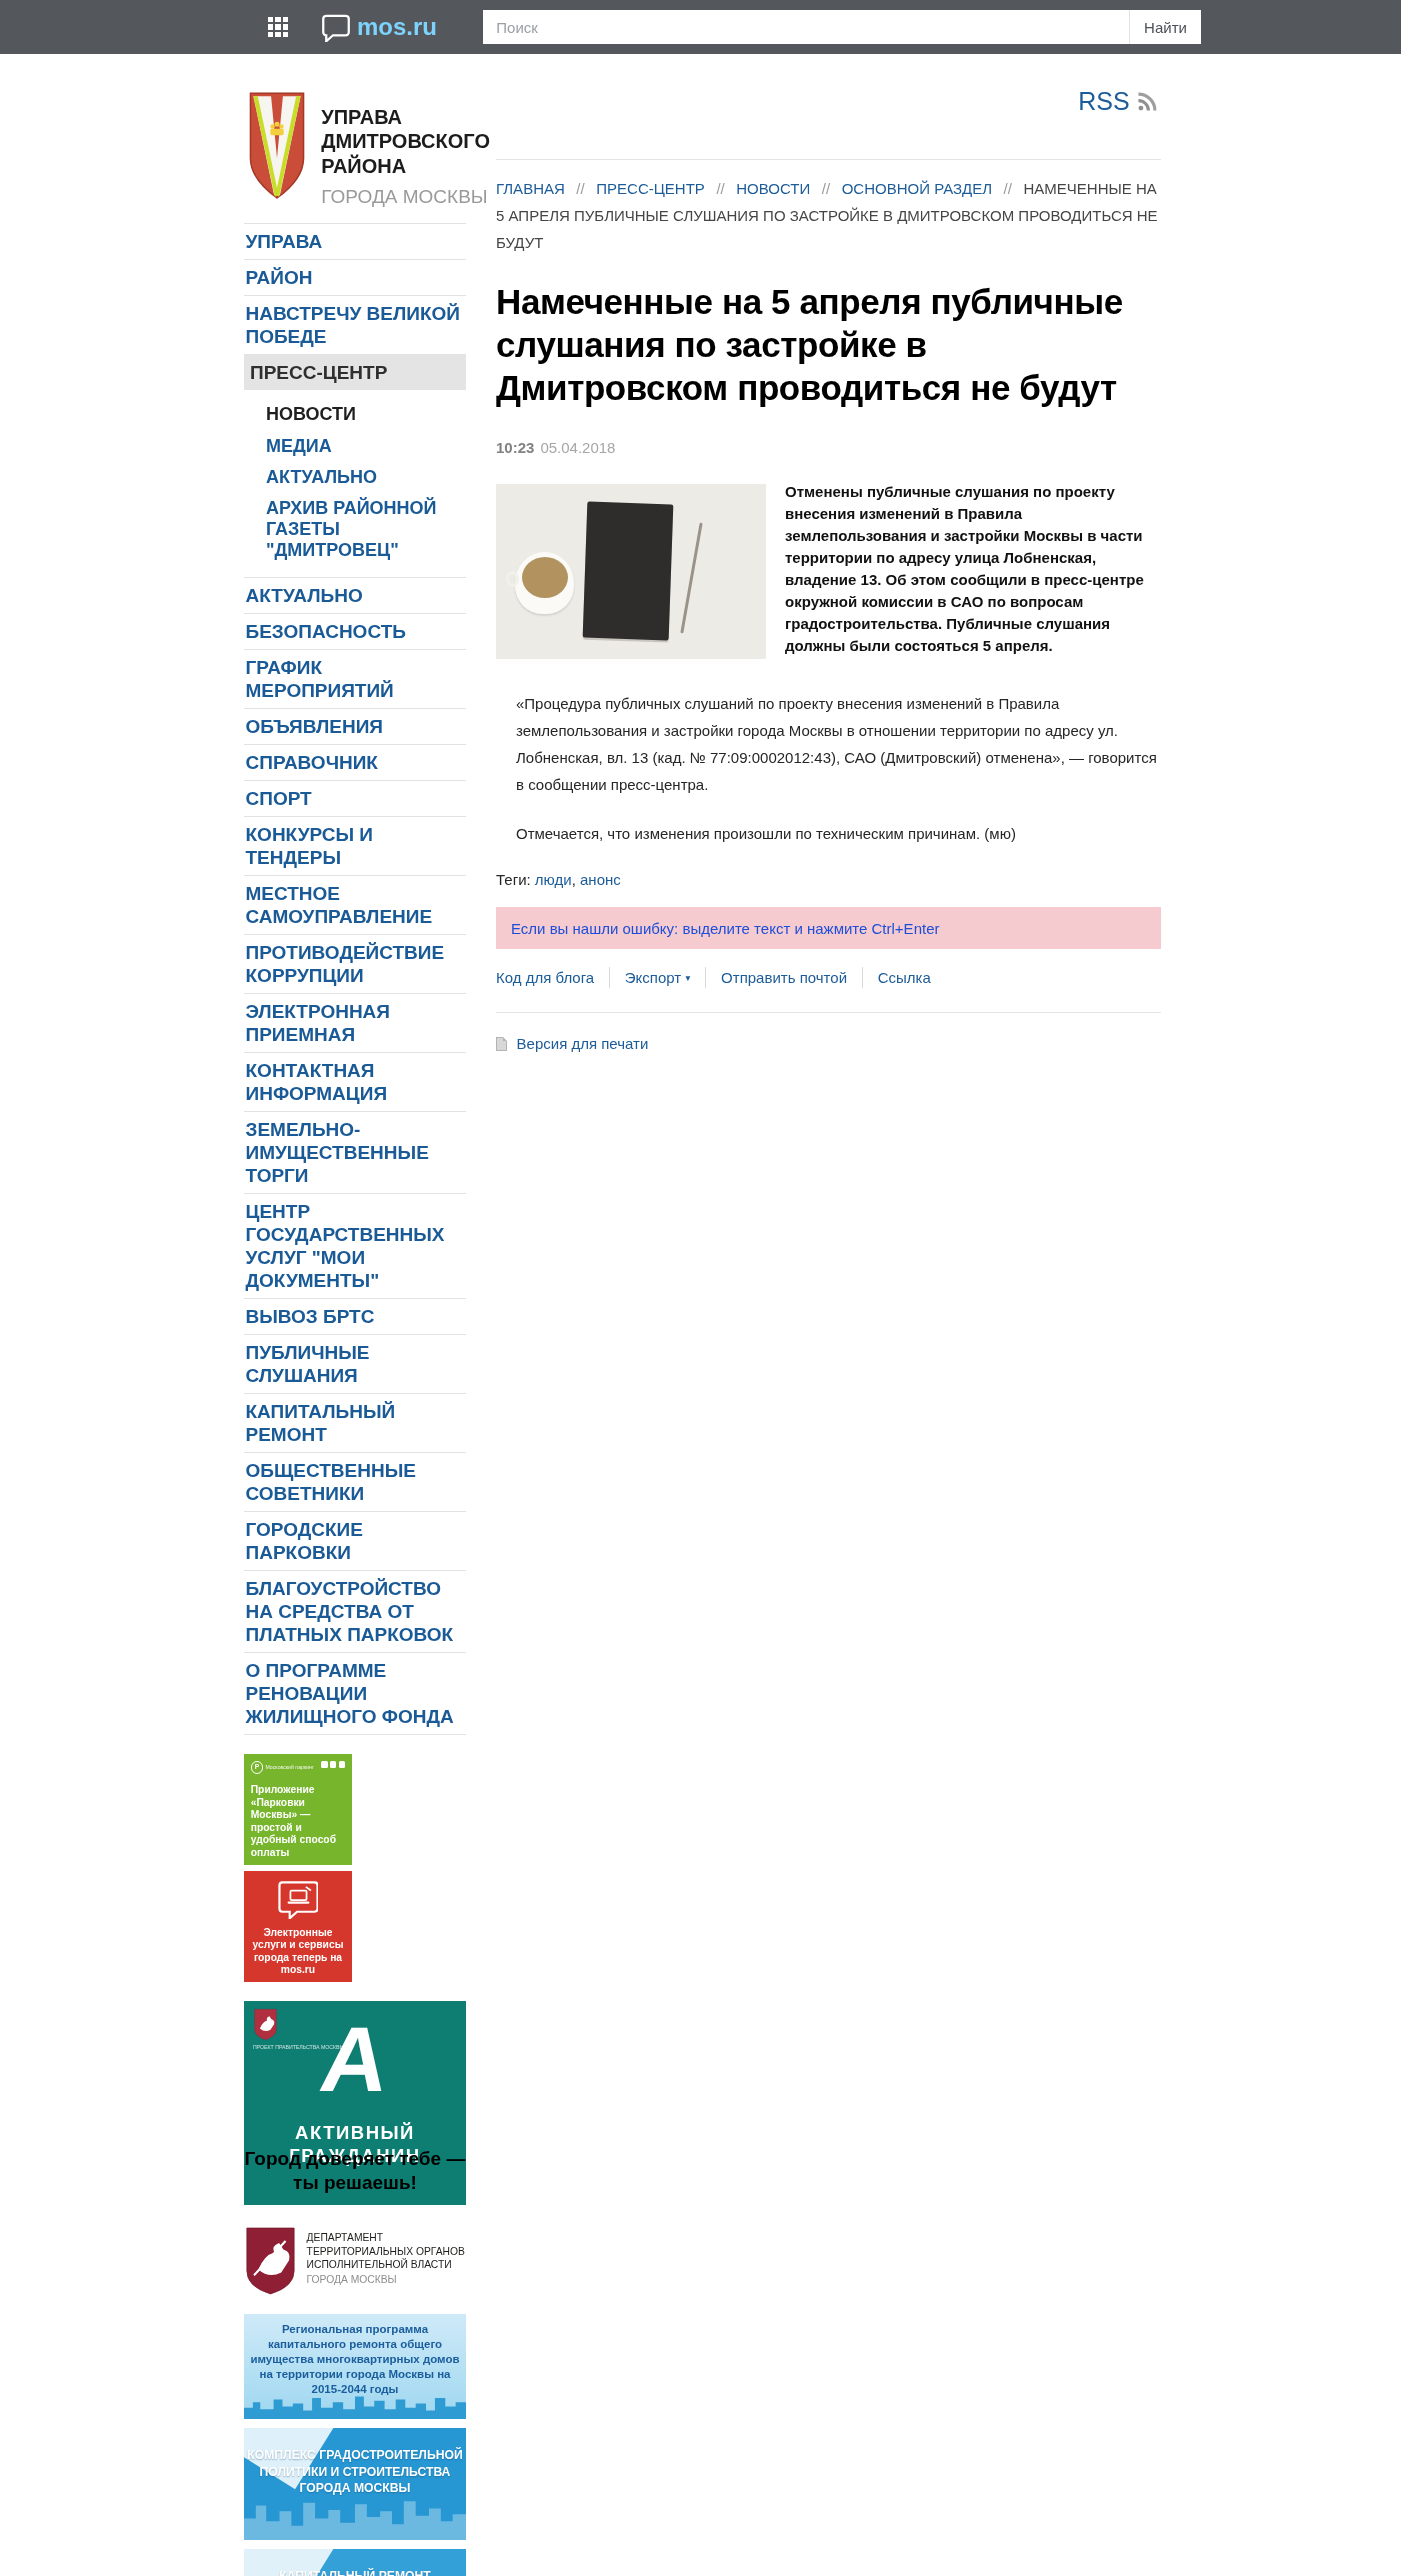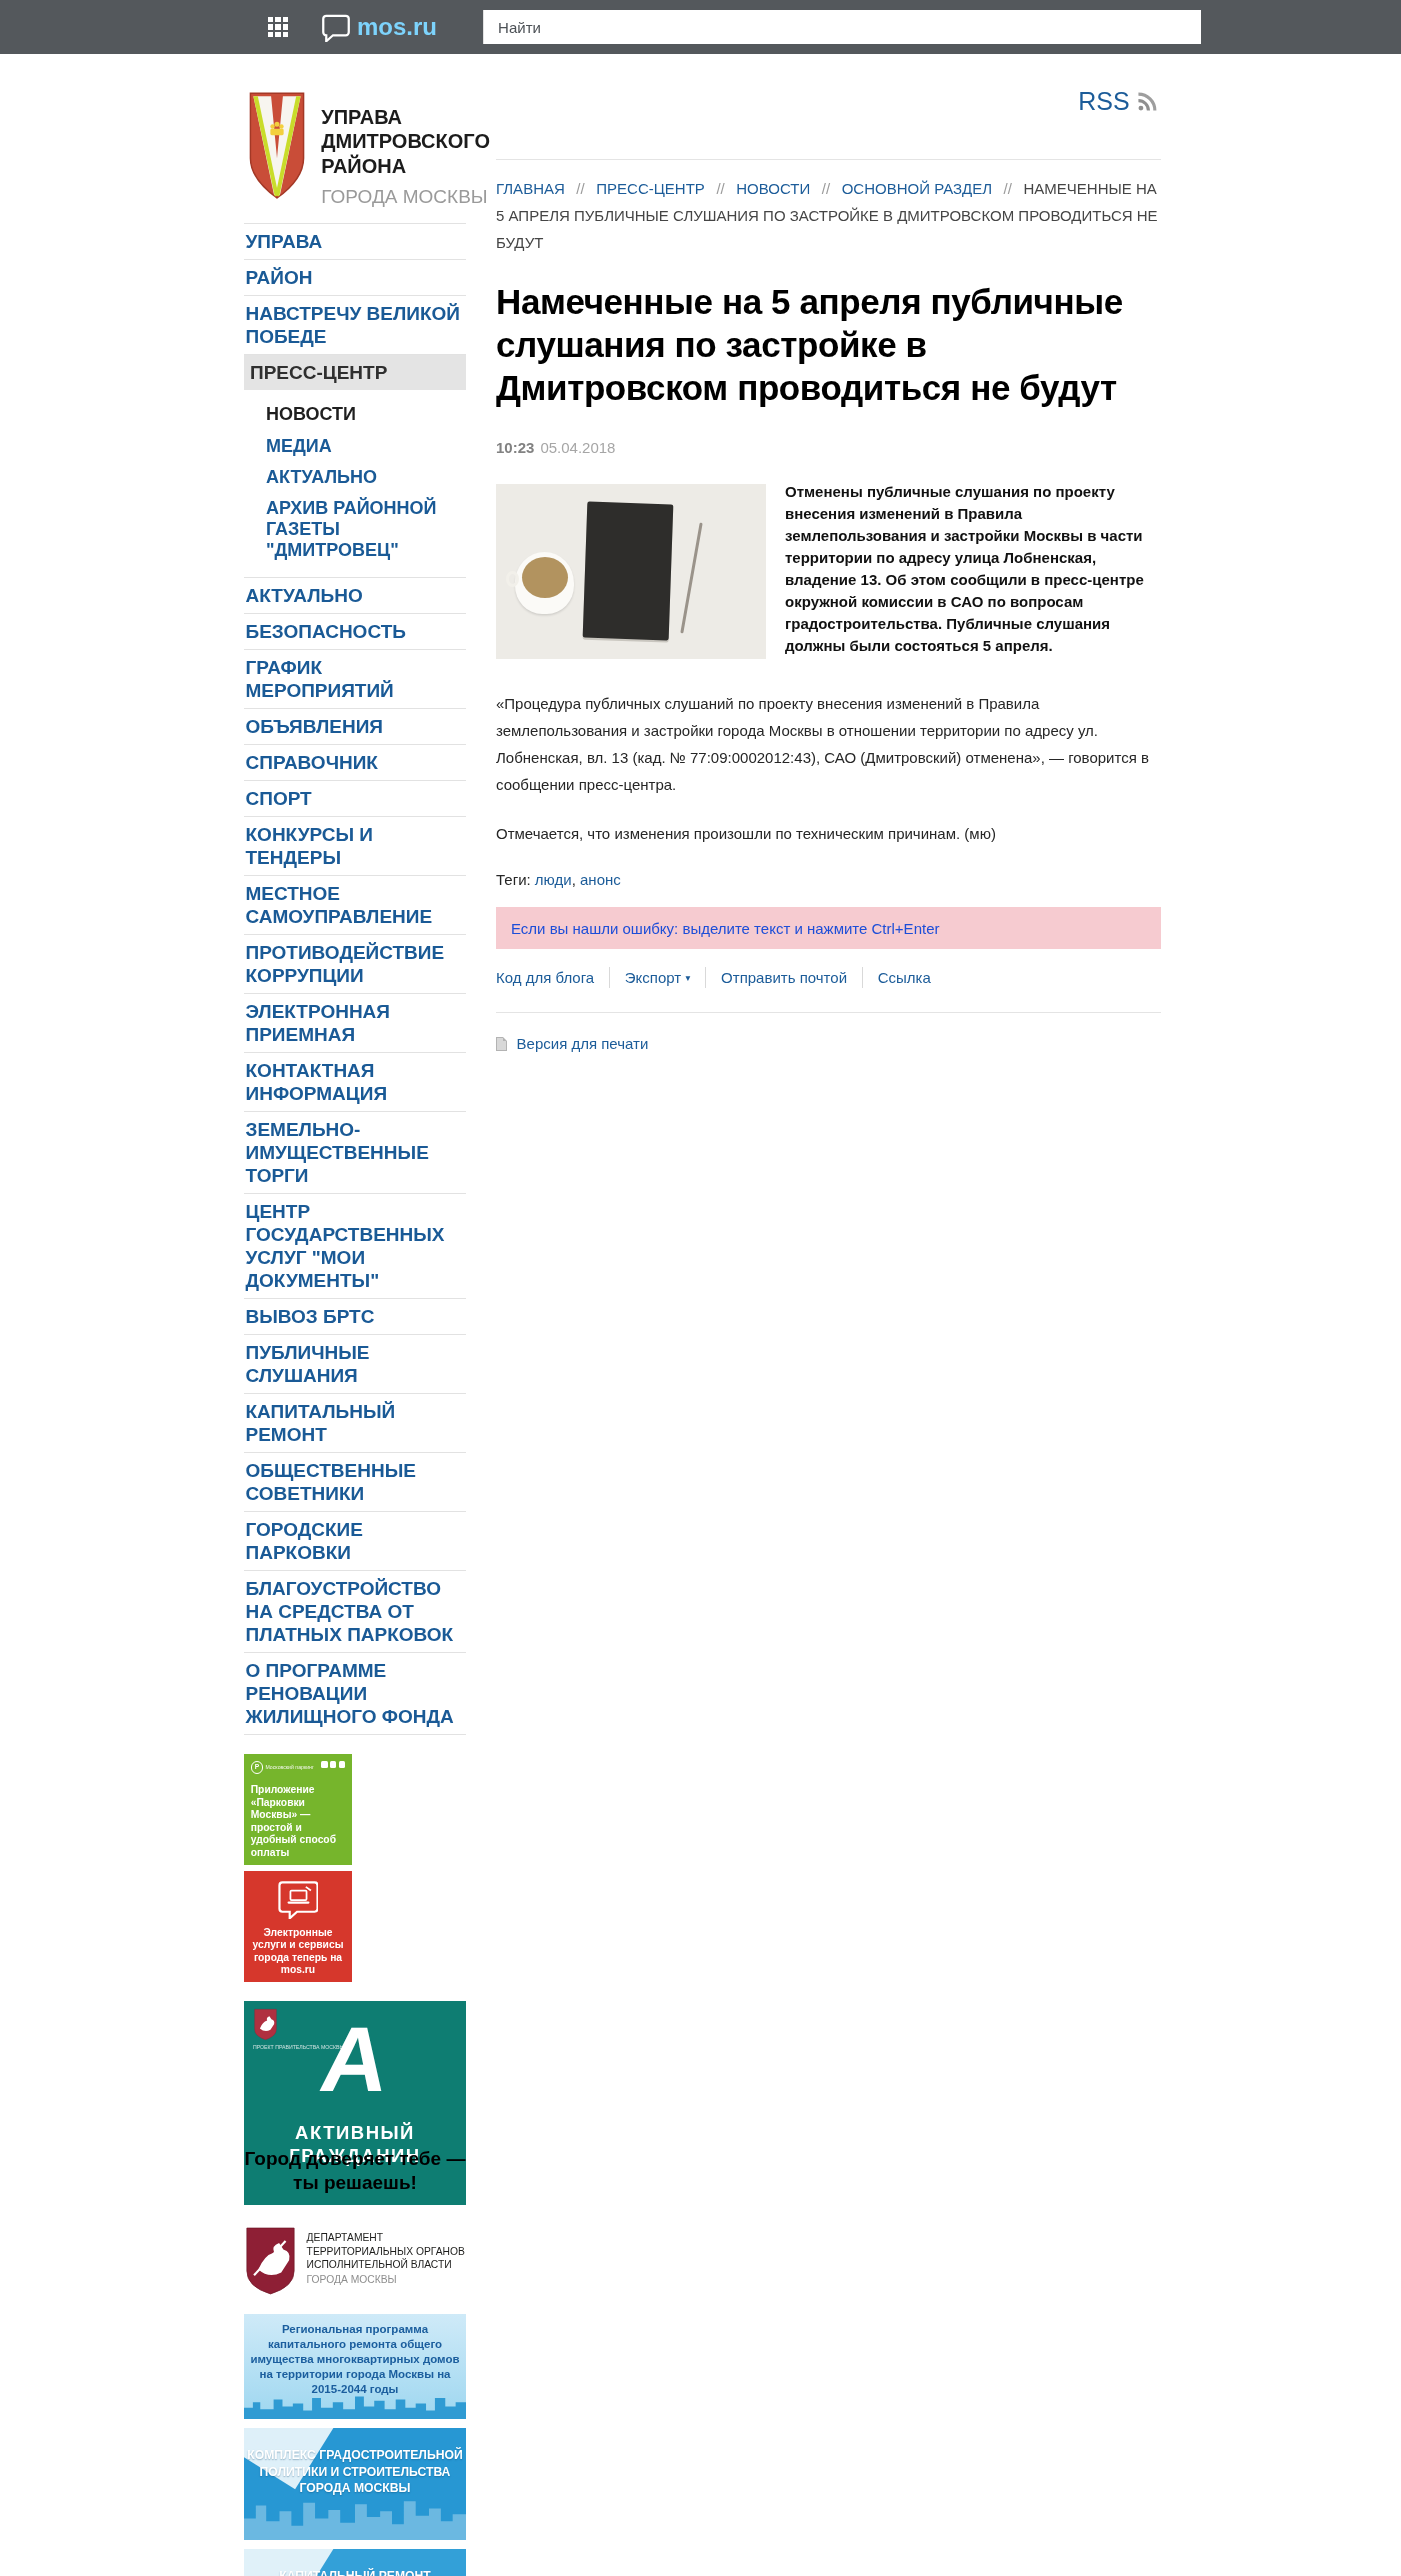--- a/index.html
+++ b/index.html
@@ -92,21 +92,21 @@
   .dateline { margin-top:30px; font-size:15px; color:#a6a6a6; }
   .dateline b { color:#828282; margin-right:6px; }
   .article-body { margin-top:25px; overflow:hidden; }
   .photo { width:270px; height:175px; background:#edebe6; float:left; margin:3px 19px 9px 0; position:relative; overflow:hidden; }
   .ph-notebook { position:absolute; left:89px; top:19px; width:86px; height:136px; background:#2e2d2b; border-radius:2.2px; transform:rotate(2deg); box-shadow:0 2.2px 0 #c9c6bf; }
   .ph-cup { position:absolute; left:19px; top:68px; width:59px; height:62px; background:#fbfaf7; border-radius:50% 50% 46% 46%; box-shadow:0 1.5px 2.2px rgba(0,0,0,.12); }
   .ph-coffee { position:absolute; left:6.7px; top:5.2px; width:46px; height:41px; background:#b2935f; border-radius:50%; }
   .ph-handle { position:absolute; left:-9px; top:19px; width:13.3px; height:16.3px; border:3.7px solid #f2f0ea; border-radius:50%; }
   .ph-pen { position:absolute; left:194px; top:38px; width:3px; height:112px; background:#9a938a; transform:rotate(10deg); border-radius:1.5px; }
   .lead { font-size:15px; font-weight:700; line-height:22px; color:#111; }
-  .para { margin-top:22px; font-size:15px; line-height:27px; color:#262626; }
+  .para { margin-top:22px; font-size:15px; line-height:27px; color:#262626;margin-left:20px; }
   .tags { margin-top:24px; font-size:15px; color:#262626; }
   .tag-link { color:#1c5c99; }
   .errorbar { margin-top:19px; background:#f6cbd0; color:#1d4ed8; font-size:15px; padding:12.6px 15px; }
   .actions { margin-top:18px; display:flex; align-items:center; font-size:15px; }
   .action-link { color:#1c5c99; display:flex; align-items:center; }
   .action-sep { width:0.7px; height:21px; background:#d9d9d9; margin:0 15px; }
   .caret { font-size:9.6px; color:#1c5c99; margin-left:4.4px; }
   .post-divider { margin-top:24px; border-top:0.7px solid #e4e4e4; }
   .print-row { margin-top:22px; display:flex; align-items:center; }
   .doc-icon { width:11px; height:14px; background:#d8d8d8; border:0.7px solid #b3b3b3; position:relative; margin-right:9.6px; }
@@ -132,20 +132,21 @@
       <span></span>
       <span></span>
   </div>
   <a class="mos-logo">
     <svg viewBox="0 0 40 40">
         <path d="M11 5 h22 a4 4 0 0 1 4 4 v18 a4 4 0 0 1 -4 4 h-17 l-9 8 v-8 h0 a4 4 0 0 1 -4 -4 v-18 a4 4 0 0 1 4 -4 z" fill="none" stroke="#fff" stroke-width="3"></path>
       </svg>
     <span class="mos-word">mos.ru</span>
   </a>
   <div class="searchbox">
+    <input type="text" placeholder="Поиск" style="">
     <button>Найти</button>
   </div>
 </header>
 
 <div class="page">
 
   <div class="brand">
     <svg viewBox="0 0 84 155">
       <path d="M6 8 h72 v88 q0 28 -36 54 q-36 -26 -36 -54 Z" fill="#c94d38" stroke="#a33826" stroke-width="2"></path>
       <path d="M10 12 L34 12 L42 96 L50 12 L74 12 L46 146 L38 146 Z" fill="#f7f5ef"></path>

